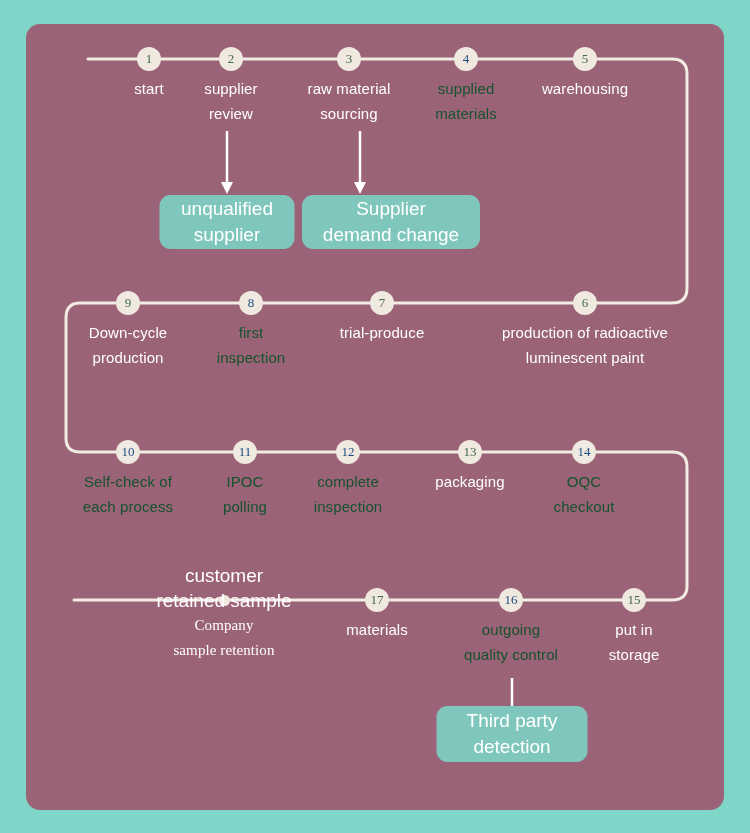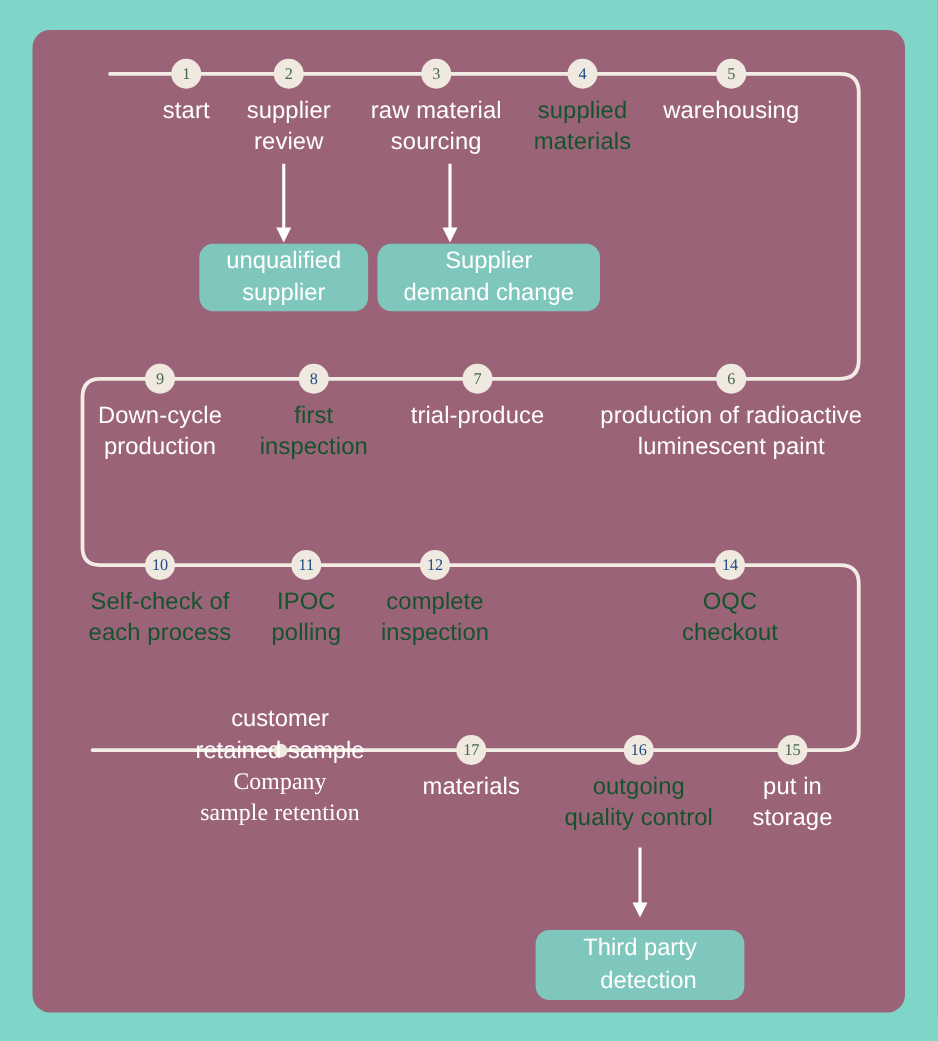--- a/index.html
+++ b/index.html
@@ -65,21 +65,21 @@
     height: 11px;
     border-radius: 50%;
     background: #F0E9DF;
     margin: 0 auto;
     position: relative;
     z-index: 3;
   }
 
   .label {
     margin-top: 5px;
-    font-size: 19px;
+    font-size: 15px;
     line-height: 25px;
     letter-spacing: 0.1px;
     position: relative;
     z-index: 2;
   }
   .label.white { color: #FFFFFF; }
   .label.gold  { color: #14532d; }
 
   
   .label-above {
@@ -191,20 +191,24 @@
     <div class="label gold">Self-check of<br>each process</div>
   </div>
   <div class="node" style="left:245px; top:440px; width:110px;">
     <div class="circle blue">11</div>
     <div class="label gold">IPOC<br>polling</div>
   </div>
   <div class="node" style="left:348px; top:440px;">
     <div class="circle blue">12</div>
     <div class="label gold">complete<br>inspection</div>
   </div>
+  <div class="node" style="left:470px; top:440px;">
+    <div class="circle green">13</div>
+    <div class="label white">packaging</div>
+  </div>
   <div class="node" style="left:584px; top:440px; width:120px;">
     <div class="circle blue">14</div>
     <div class="label gold">OQC<br>checkout</div>
   </div>
 
   <div class="label-above" style="left:224px; top:563px;">customer<br>retained sample</div>
   <div class="node" style="left:224px; top:595px; width:220px;">
     <div class="dot"></div>
     <div class="label white" style="margin-top:7px;font-family:Liberation Serif, serif;">Company<br>sample retention</div>
   </div>
@@ -215,16 +219,16 @@
   </div>
   <div class="node" style="left:511px; top:588px; width:180px;">
     <div class="circle blue">16</div>
     <div class="label gold">outgoing<br>quality control</div>
   </div>
   <div class="node" style="left:634px; top:588px; width:110px;">
     <div class="circle green">15</div>
     <div class="label white">put in<br>storage</div>
   </div>
 
-  <div class="tealbox" style="left:512px; top:744px; width:167px; height:56px;text-align:right;">
+  <div class="tealbox" style="left:512px; top:706px; width:151px; height:56px;">
     <span>Third party<br>detection</span>
   </div>
 </div>
 
 </body></html>

